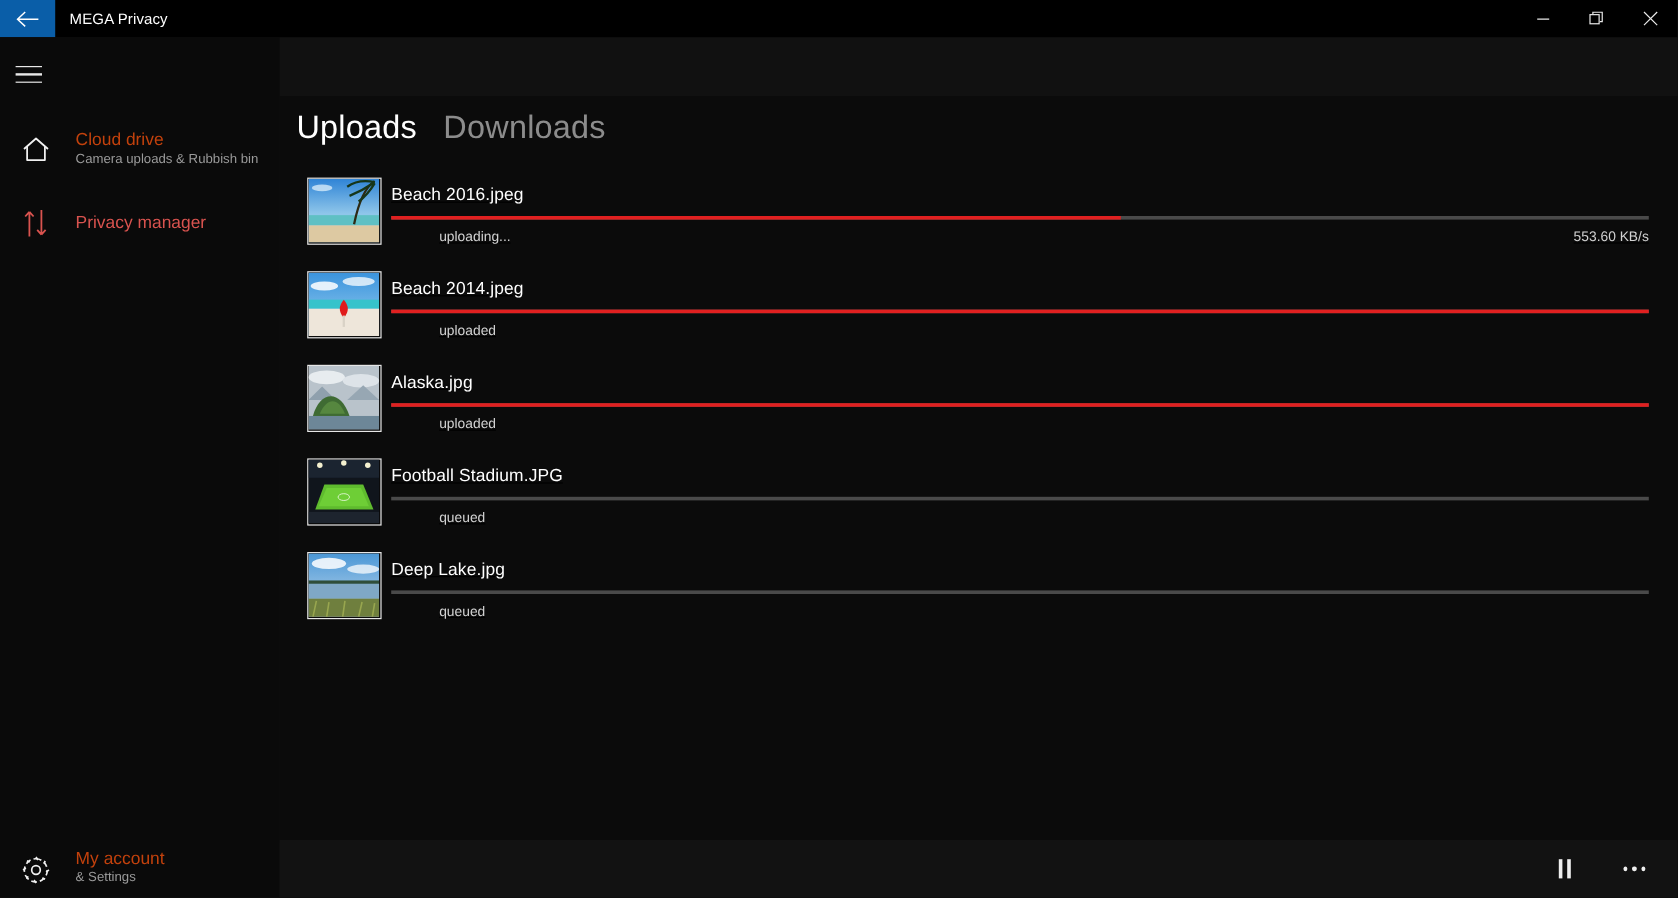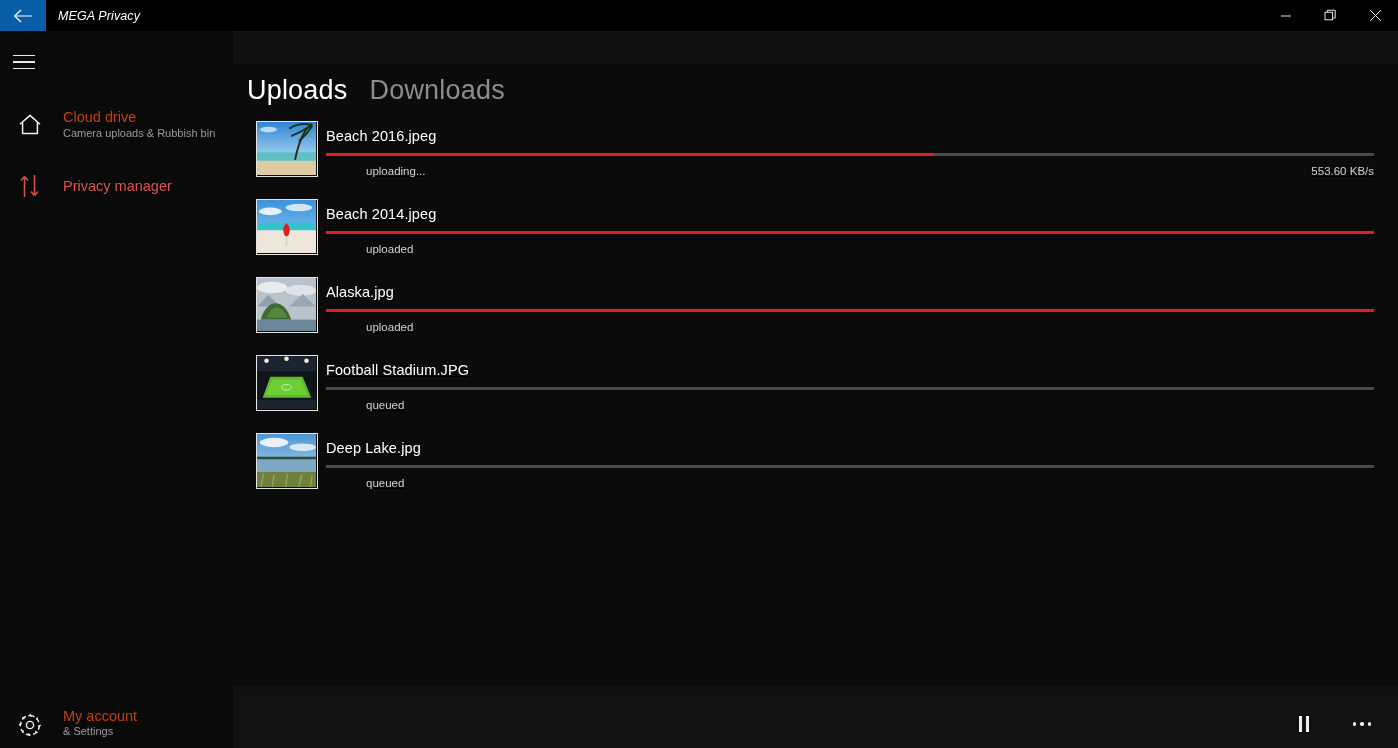--- a/index.html
+++ b/index.html
@@ -17,21 +17,21 @@
     background:#000000; display:flex; align-items:center;
   }
   .back-btn {
     width:46px; height:31px; background:#0a5ea8;
     display:flex; align-items:center; justify-content:center;
     cursor:pointer; flex:none;
   }
   .back-btn svg { display:block; }
   .title-text {
     color:#ffffff; font-size:12.5px; margin-left:12px;
-    letter-spacing:.1px; white-space:nowrap;font-style:italic;
+    letter-spacing:.1px; white-space:nowrap;
   }
   .win-controls { margin-left:auto; display:flex; height:31px; }
   .win-btn {
     width:45px; height:31px; display:flex; align-items:center;
     justify-content:center; cursor:pointer;
   }
 
   
   .sidebar {
     position:absolute; top:31px; left:0; width:233px; height:717px;
@@ -61,32 +61,32 @@
   #nav-transfer { margin-top:14px; }
 
   .account-item {
     position:absolute; bottom:10px; left:0; width:233px;
     display:flex; align-items:flex-end; padding-left:6px;
     height:48px; cursor:pointer;
   }
 
   
   .content {
-    position:absolute; top:64px; left:233px;
+    position:absolute; top:80px; left:233px;
     width:1165px; height:622px; background:#0b0b0b;
   }
   .tabs { display:flex; align-items:flex-end; padding:11px 0 0 14px; gap:22px; }
   .tab {
     font-size:27px; font-weight:300; cursor:pointer;
     letter-spacing:.2px; padding-bottom:2px;
   }
   .tab.active { color:#ffffff; }
   .tab.inactive { color:#8c8c8c; }
 
-  .transfer-list { margin-top:13px;text-decoration:underline; }
+  .transfer-list { margin-top:24px;text-decoration:underline; }
   .transfer-row {
     position:relative; display:flex; height:78px; padding-left:23px;
   }
   .thumb {
     width:62px; height:56px; border:1.5px solid #e6e6e6;
     flex:none; margin-top:0px; overflow:hidden; position:relative;
   }
   .row-body {
     flex:1; margin-left:8px; position:relative; padding-right:24px;
   }

